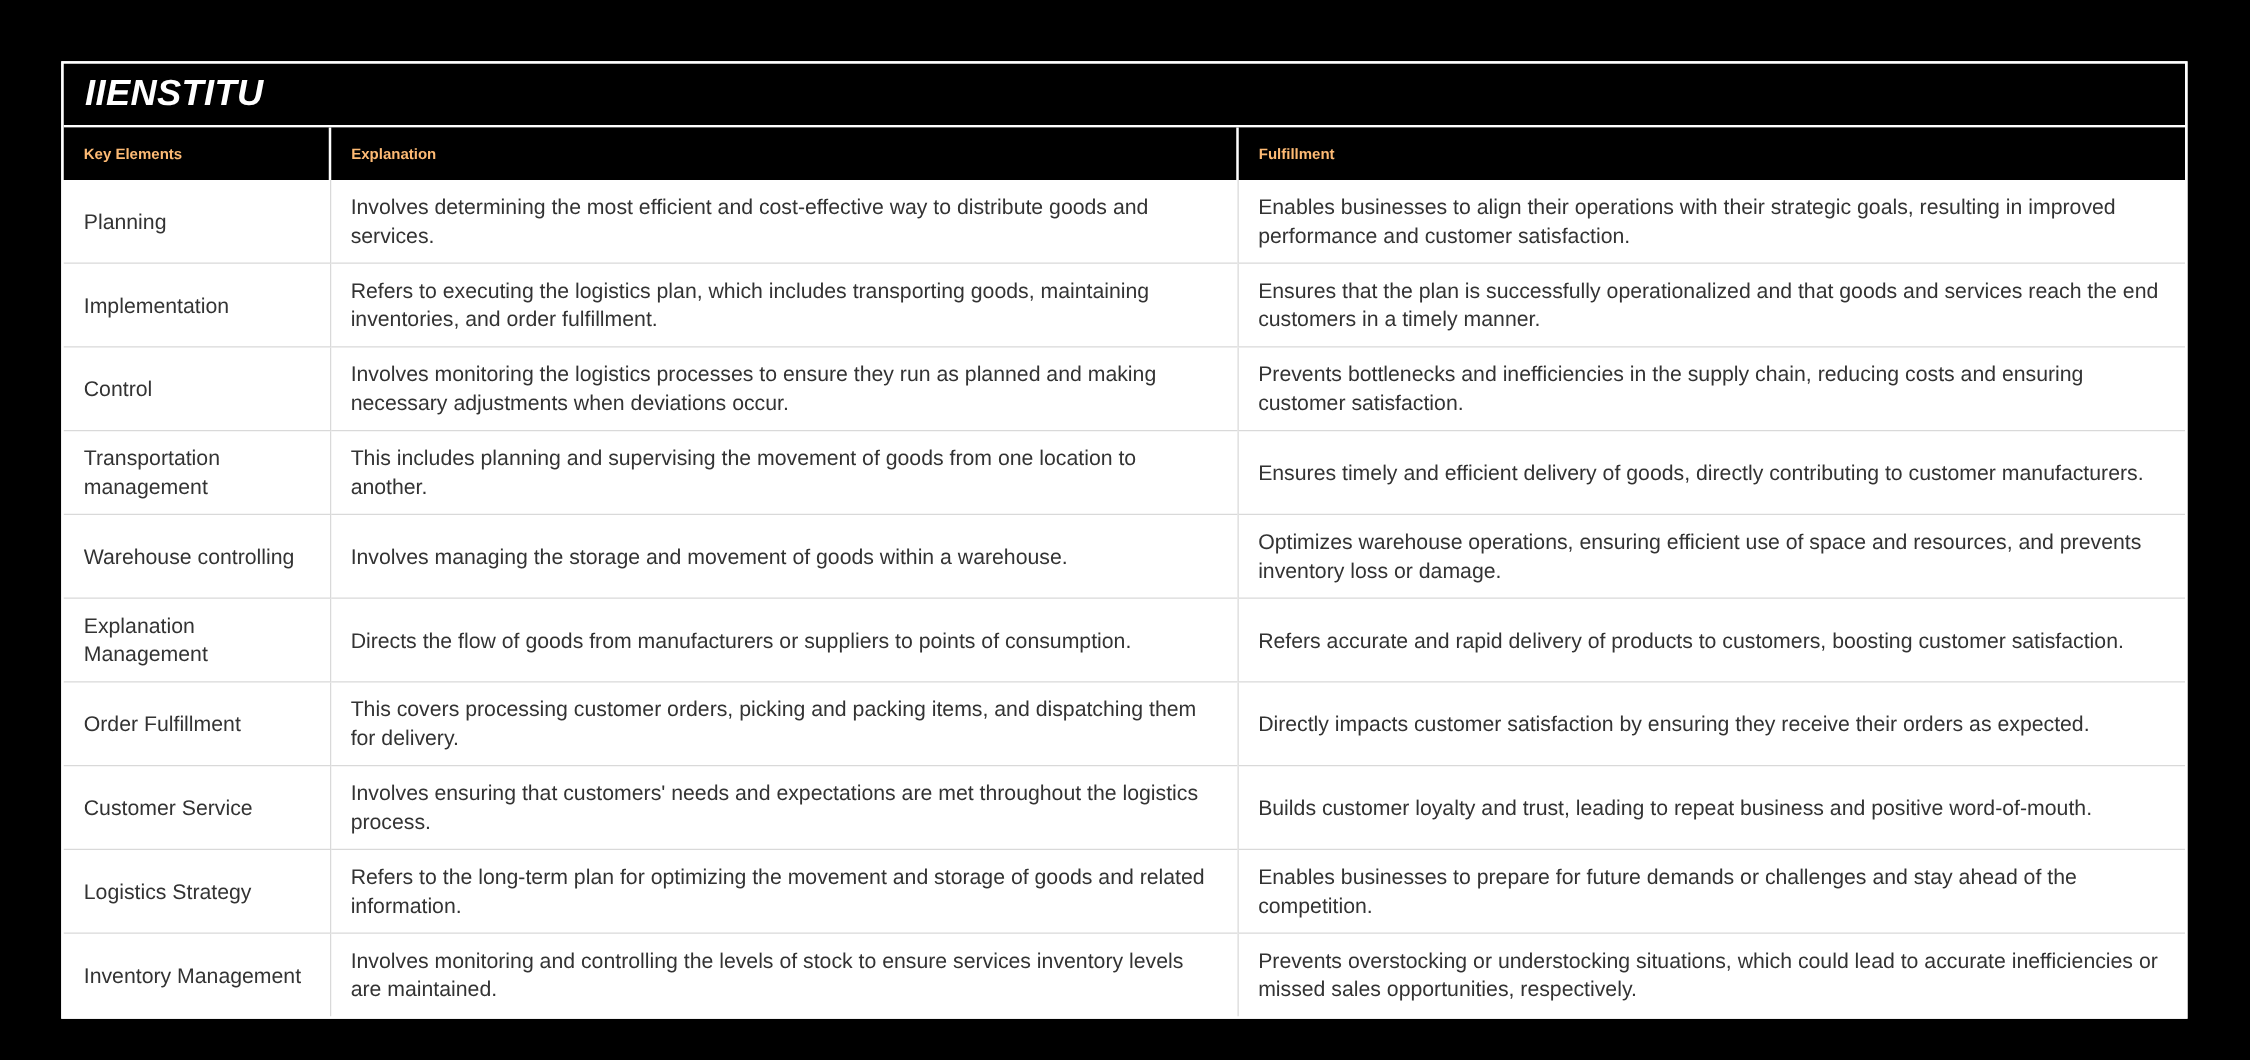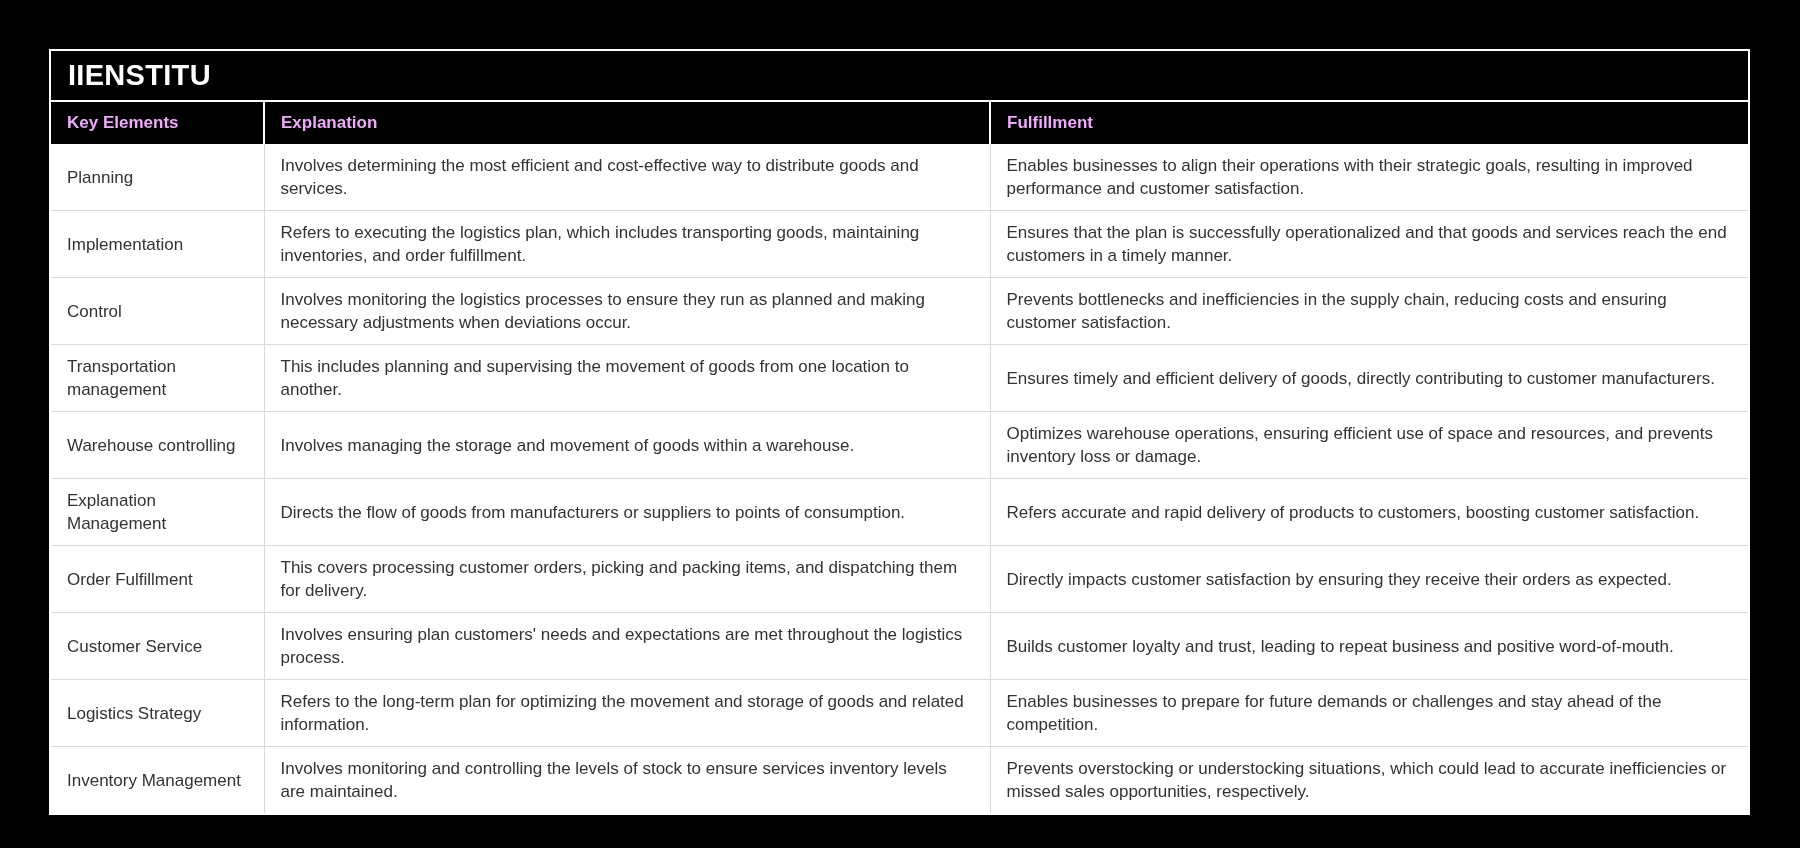--- a/index.html
+++ b/index.html
@@ -21,38 +21,39 @@
     background: #ffffff;
     border: 2px solid #ffffff;
   }
   .brand-row {
     height: 51px;
     background: #000000;
     border-bottom: 2px solid #ffffff;
     display: flex;
     align-items: center;
     padding-left: 17px;
+    font-style: italic;
   }
   .brand-title {
     color: #ffffff;
     font-size: 29px;
     font-weight: 700;
     letter-spacing: 0.3px;
   }
   table.logistics {
     width: 100%;
     border-collapse: collapse;
     table-layout: fixed;
   }
   col.c1 { width: 213px; }
   col.c2 { width: 726px; }
   th {
     background: #000000;
-    color: #f0abfc;
-    font-size: 17px;
+    color: #fdba74;
+    font-size: 12px;
     font-weight: 700;
     text-align: left;
     vertical-align: middle;
     height: 42px;
     padding: 0 16px;
   }
   th.sep { border-right: 2px solid #ffffff; }
   td {
     background: #ffffff;
     color: #333333;
@@ -120,21 +121,21 @@
           <td class="sep">Directs the flow of goods from manufacturers or suppliers to points of consumption.</td>
           <td>Refers accurate and rapid delivery of products to customers, boosting customer satisfaction.</td>
         </tr>
         <tr>
           <td class="sep">Order Fulfillment</td>
           <td class="sep">This covers processing customer orders, picking and packing items, and dispatching them for delivery.</td>
           <td>Directly impacts customer satisfaction by ensuring they receive their orders as expected.</td>
         </tr>
         <tr>
           <td class="sep">Customer Service</td>
-          <td class="sep">Involves ensuring plan customers' needs and expectations are met throughout the logistics process.</td>
+          <td class="sep">Involves ensuring that customers' needs and expectations are met throughout the logistics process.</td>
           <td>Builds customer loyalty and trust, leading to repeat business and positive word-of-mouth.</td>
         </tr>
         <tr>
           <td class="sep">Logistics Strategy</td>
           <td class="sep">Refers to the long-term plan for optimizing the movement and storage of goods and related information.</td>
           <td>Enables businesses to prepare for future demands or challenges and stay ahead of the competition.</td>
         </tr>
         <tr>
           <td class="sep">Inventory Management</td>
           <td class="sep">Involves monitoring and controlling the levels of stock to ensure services inventory levels are maintained.</td>

